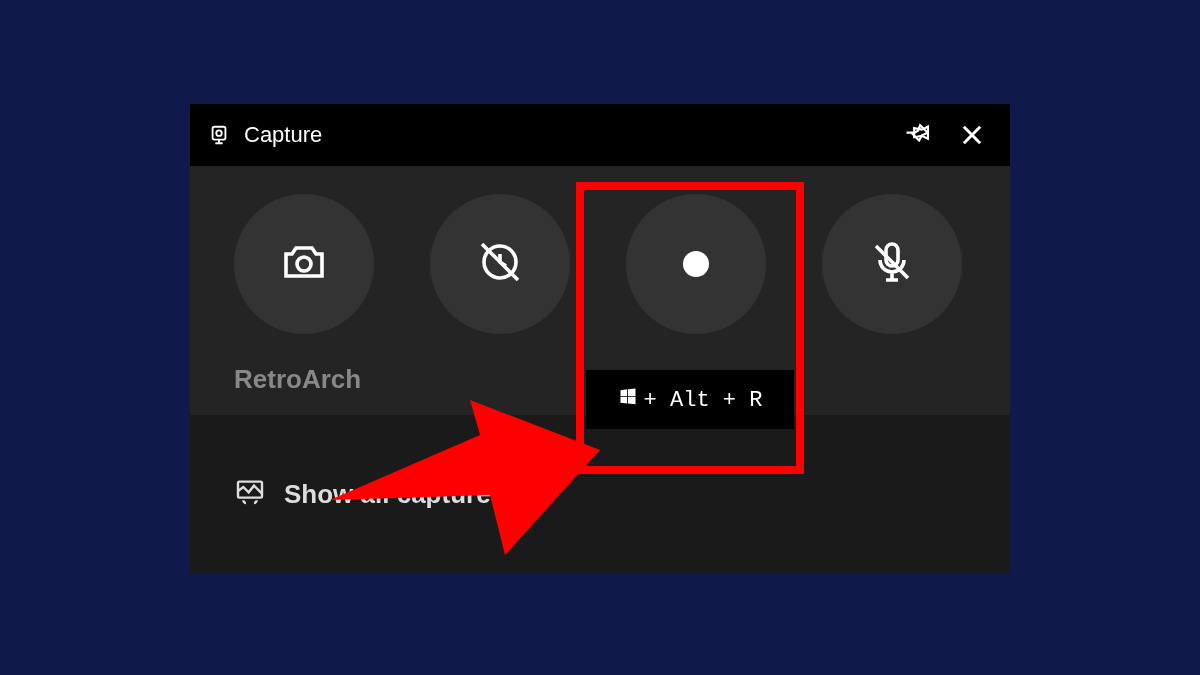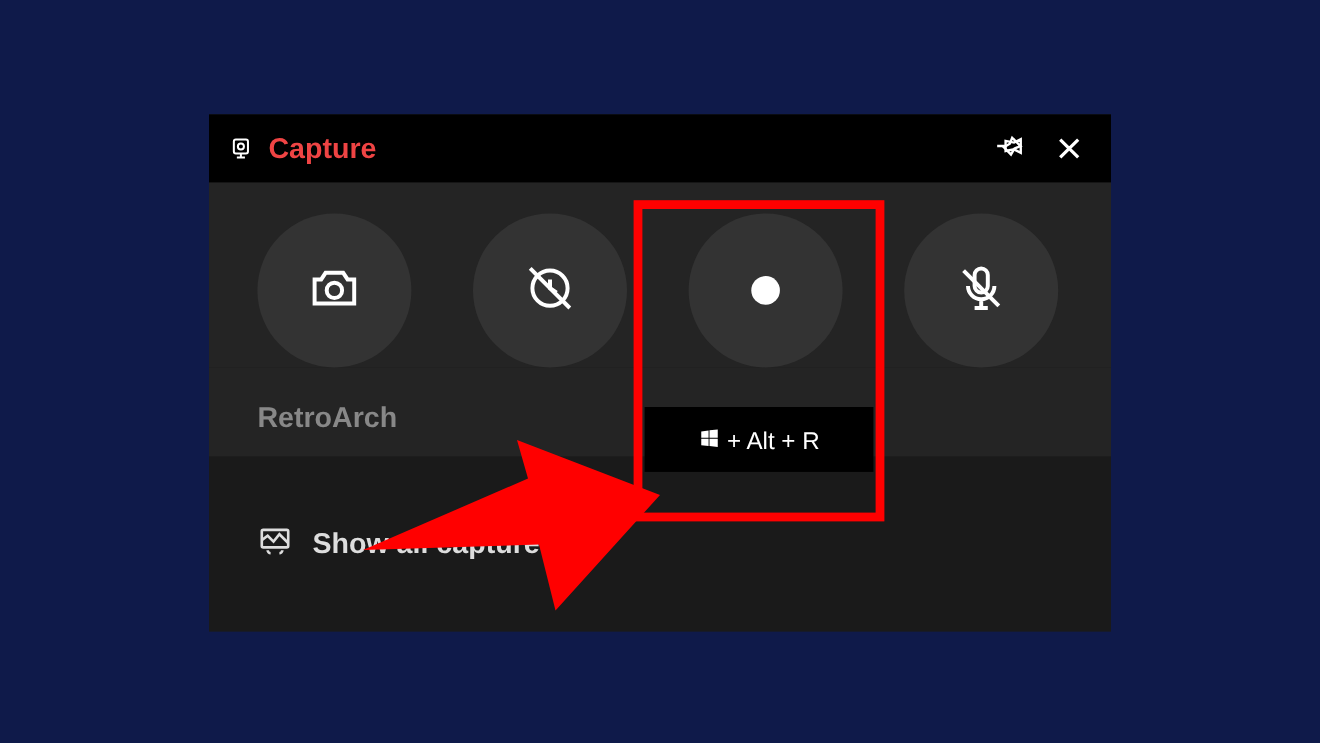--- a/index.html
+++ b/index.html
@@ -23,23 +23,23 @@
     }
     .titlebar {
       height: 62px;
       background: #000;
       display: flex;
       align-items: center;
       padding: 0 18px;
       gap: 14px;
     }
     .titlebar .title {
-      color: #ef4444;
-      font-size: 26px;
-      font-weight: 700;
+      color: #ffffff;
+      font-size: 22px;
+      font-weight: 400;
       flex: 1;
     }
     .titlebar-icon { color: #fff; display: flex; align-items: center; }
     .titlebar-btn {
       color: #fff;
       width: 40px;
       height: 40px;
       display: flex;
       align-items: center;
       justify-content: center;
@@ -108,20 +108,21 @@
       font-weight: 500;
       line-height: 1.4;
     }
     .tooltip .kbd-row {
       display: flex;
       align-items: center;
       justify-content: center;
       gap: 6px;
       margin-top: 4px;
       font-size: 22px;
+      font-family: Liberation Mono, monospace;
     }
     .arrow {
       position: absolute;
       z-index: 7;
       pointer-events: none;
     }
   </style>
 </head>
 <body>
 

